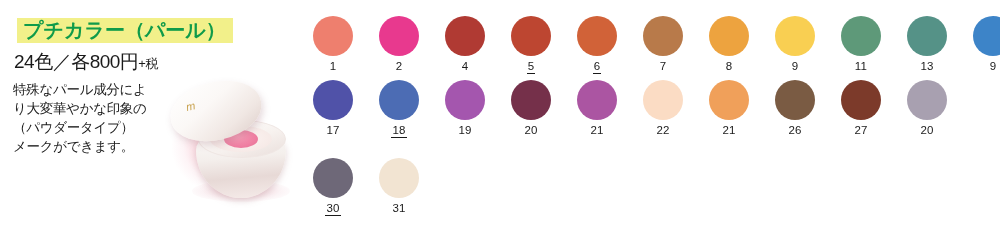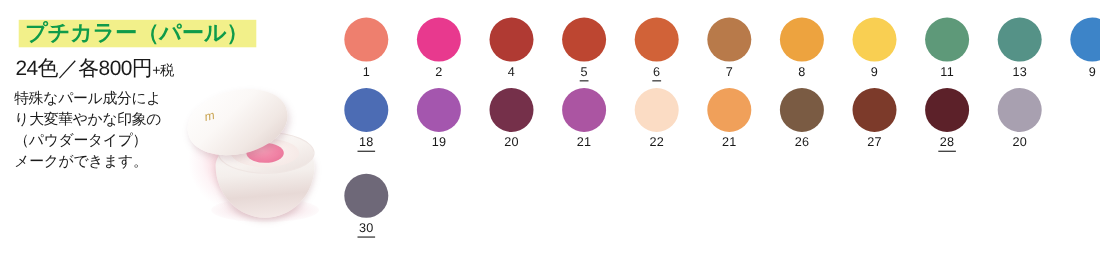--- a/index.html
+++ b/index.html
@@ -291,20 +291,24 @@
           <div class="dot" style="background: rgb(85, 146, 135);"></div>
           <div class="sw-label">13</div>
         </div>
         <div class="swatch-cell">
           <div class="dot" style="background: rgb(61, 132, 200);"></div>
           <div class="sw-label">9</div>
         </div>
       </div>
     <div class="swatch-row r2" id="row1">
         <div class="swatch-cell">
+          <div class="dot" style="background: rgb(80, 82, 168);"></div>
+          <div class="sw-label">17</div>
+        </div>
+        <div class="swatch-cell">
           <div class="dot" style="background: rgb(76, 108, 180);"></div>
           <div class="sw-label disc">18</div>
         </div>
         <div class="swatch-cell">
           <div class="dot" style="background: rgb(164, 86, 174);"></div>
           <div class="sw-label">19</div>
         </div>
         <div class="swatch-cell">
           <div class="dot" style="background: rgb(117, 48, 74);"></div>
           <div class="sw-label">20</div>
@@ -323,30 +327,30 @@
         </div>
         <div class="swatch-cell">
           <div class="dot" style="background: rgb(122, 91, 67);"></div>
           <div class="sw-label">26</div>
         </div>
         <div class="swatch-cell">
           <div class="dot" style="background: rgb(124, 58, 42);"></div>
           <div class="sw-label">27</div>
         </div>
         <div class="swatch-cell">
-          <div class="dot" style="background: rgb(92, 33, 41);"></div>
-          <div class="sw-label disc">28</div>
-        </div>
-        <div class="swatch-cell">
           <div class="dot" style="background: rgb(168, 160, 176);"></div>
           <div class="sw-label">20</div>
         </div>
       </div>
     <div class="swatch-row r3" id="row2">
         <div class="swatch-cell">
           <div class="dot" style="background: rgb(110, 104, 120);"></div>
           <div class="sw-label disc">30</div>
         </div>
+        <div class="swatch-cell">
+          <div class="dot" style="background: rgb(242, 228, 210);"></div>
+          <div class="sw-label">31</div>
+        </div>
       </div>
 
   </div>
 
 </div>
 
 </body></html>

